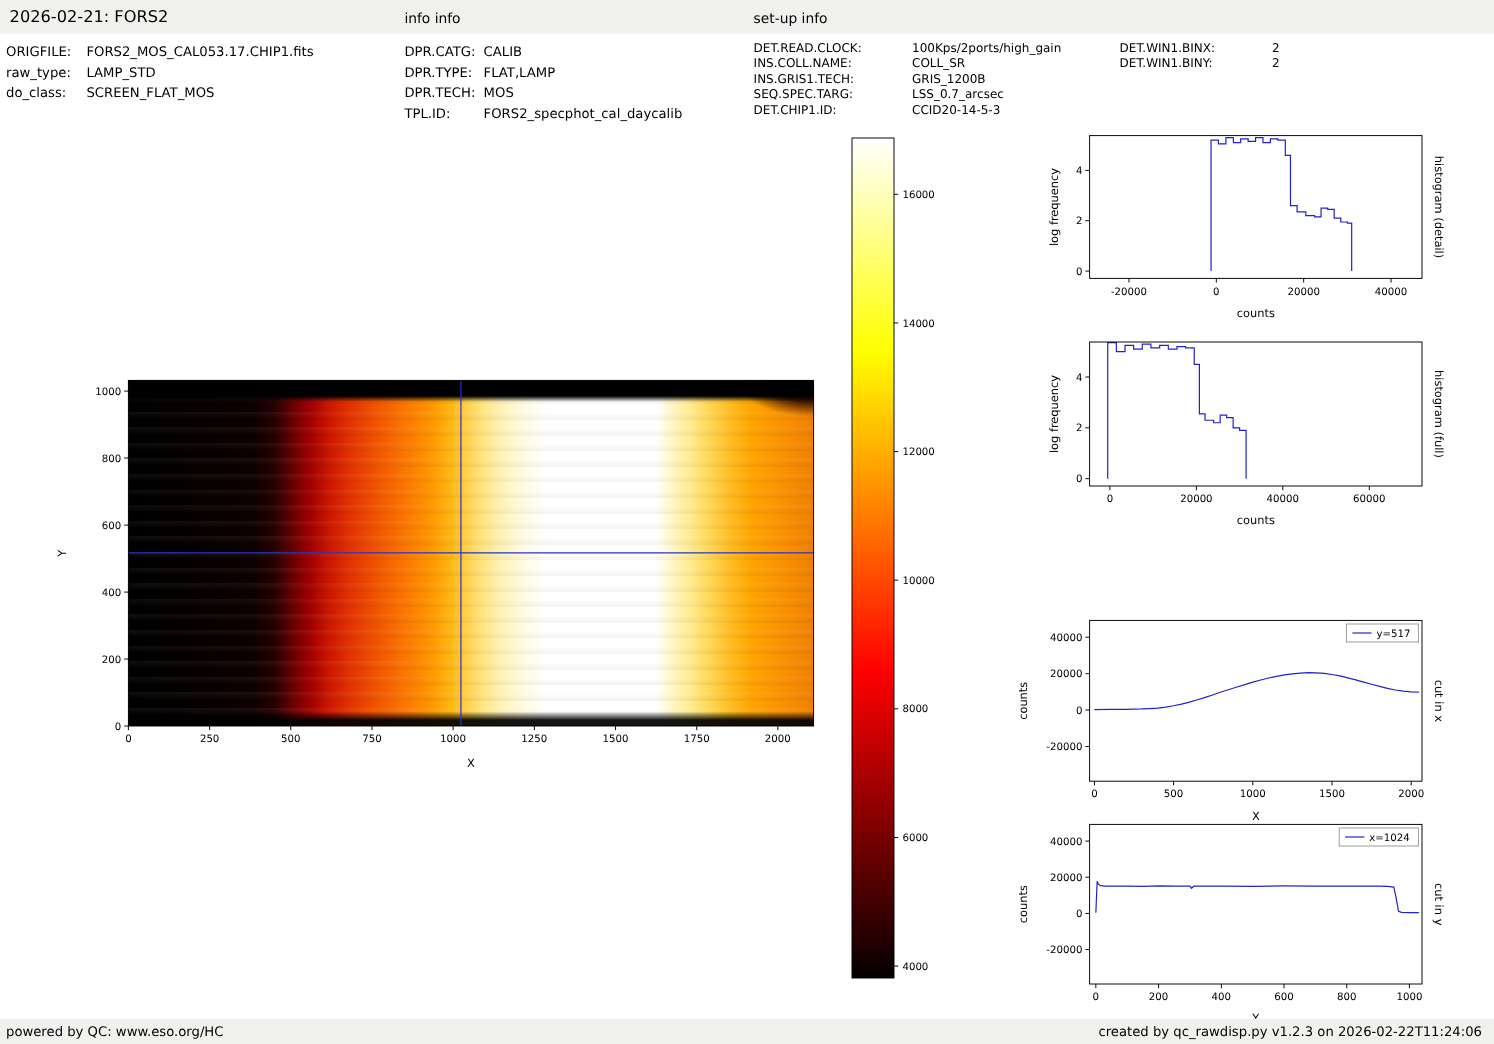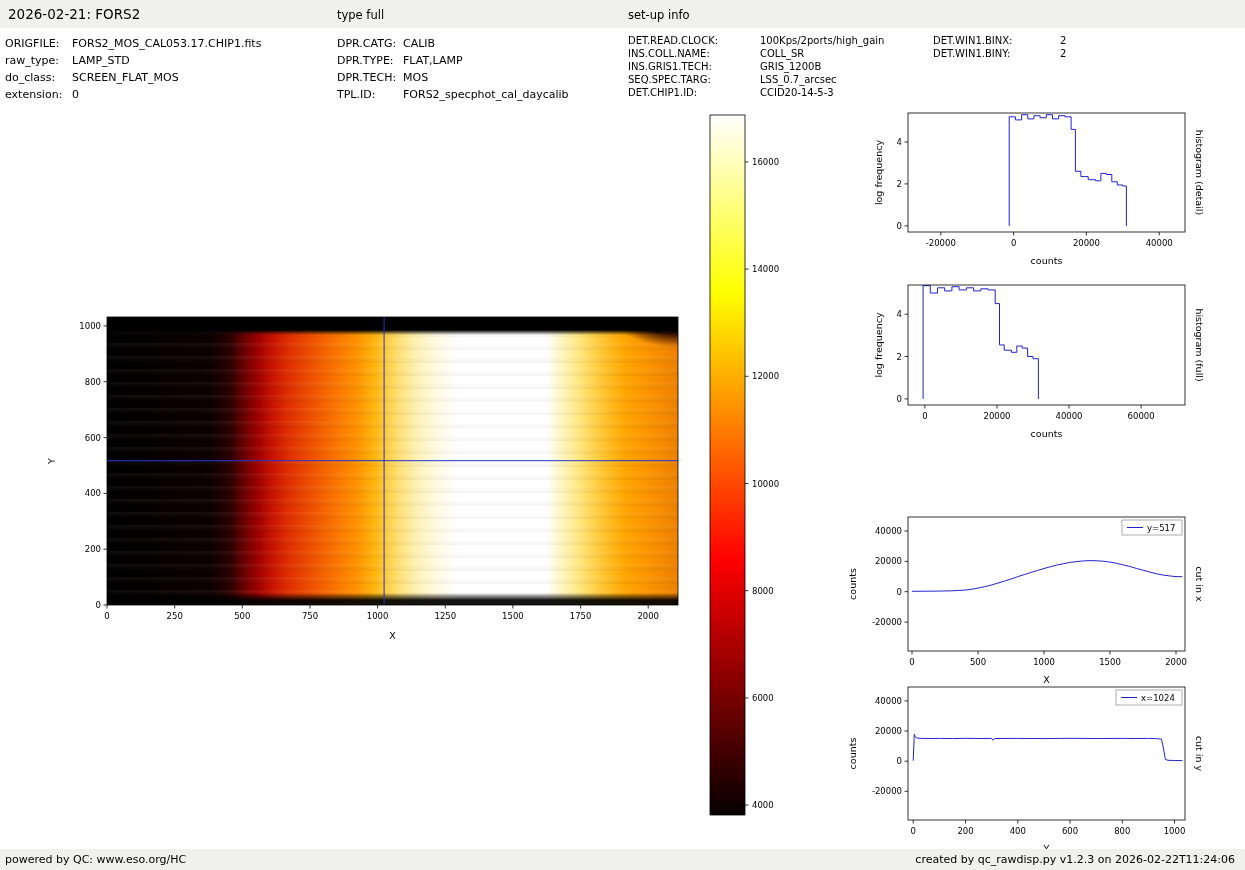--- a/index.html
+++ b/index.html
@@ -58,29 +58,28 @@
   .ch{stroke:var(--cross,#2233cc);stroke-width:1}
   .lg{fill:#fff;stroke:#999;stroke-width:.8}
 </style>
 </head>
 <body>
 
 <div id="page">
 
   <header>
     <span id="title">2026-02-21: FORS2</span>
-    <span id="h-type" class="hlabel">type full</span>
+    <span id="h-type" class="hlabel">info info</span>
     <span id="h-setup" class="hlabel">set-up info</span>
   </header>
 
   <div class="meta" id="file-info">
     <div class="row"><span class="lab">ORIGFILE:</span><span class="val">FORS2_MOS_CAL053.17.CHIP1.fits</span></div>
     <div class="row"><span class="lab">raw_type:</span><span class="val">LAMP_STD</span></div>
     <div class="row"><span class="lab">do_class:</span><span class="val">SCREEN_FLAT_MOS</span></div>
-    <div class="row"><span class="lab">extension:</span><span class="val">0</span></div>
   </div>
 
   <div class="meta" id="type-info">
     <div class="row"><span class="lab">DPR.CATG:</span><span class="val">CALIB</span></div>
     <div class="row"><span class="lab">DPR.TYPE:</span><span class="val">FLAT,LAMP</span></div>
     <div class="row"><span class="lab">DPR.TECH:</span><span class="val">MOS</span></div>
     <div class="row"><span class="lab">TPL.ID:</span><span class="val">FORS2_specphot_cal_daycalib</span></div>
   </div>
 
   <div class="meta small" id="setup-col1">

